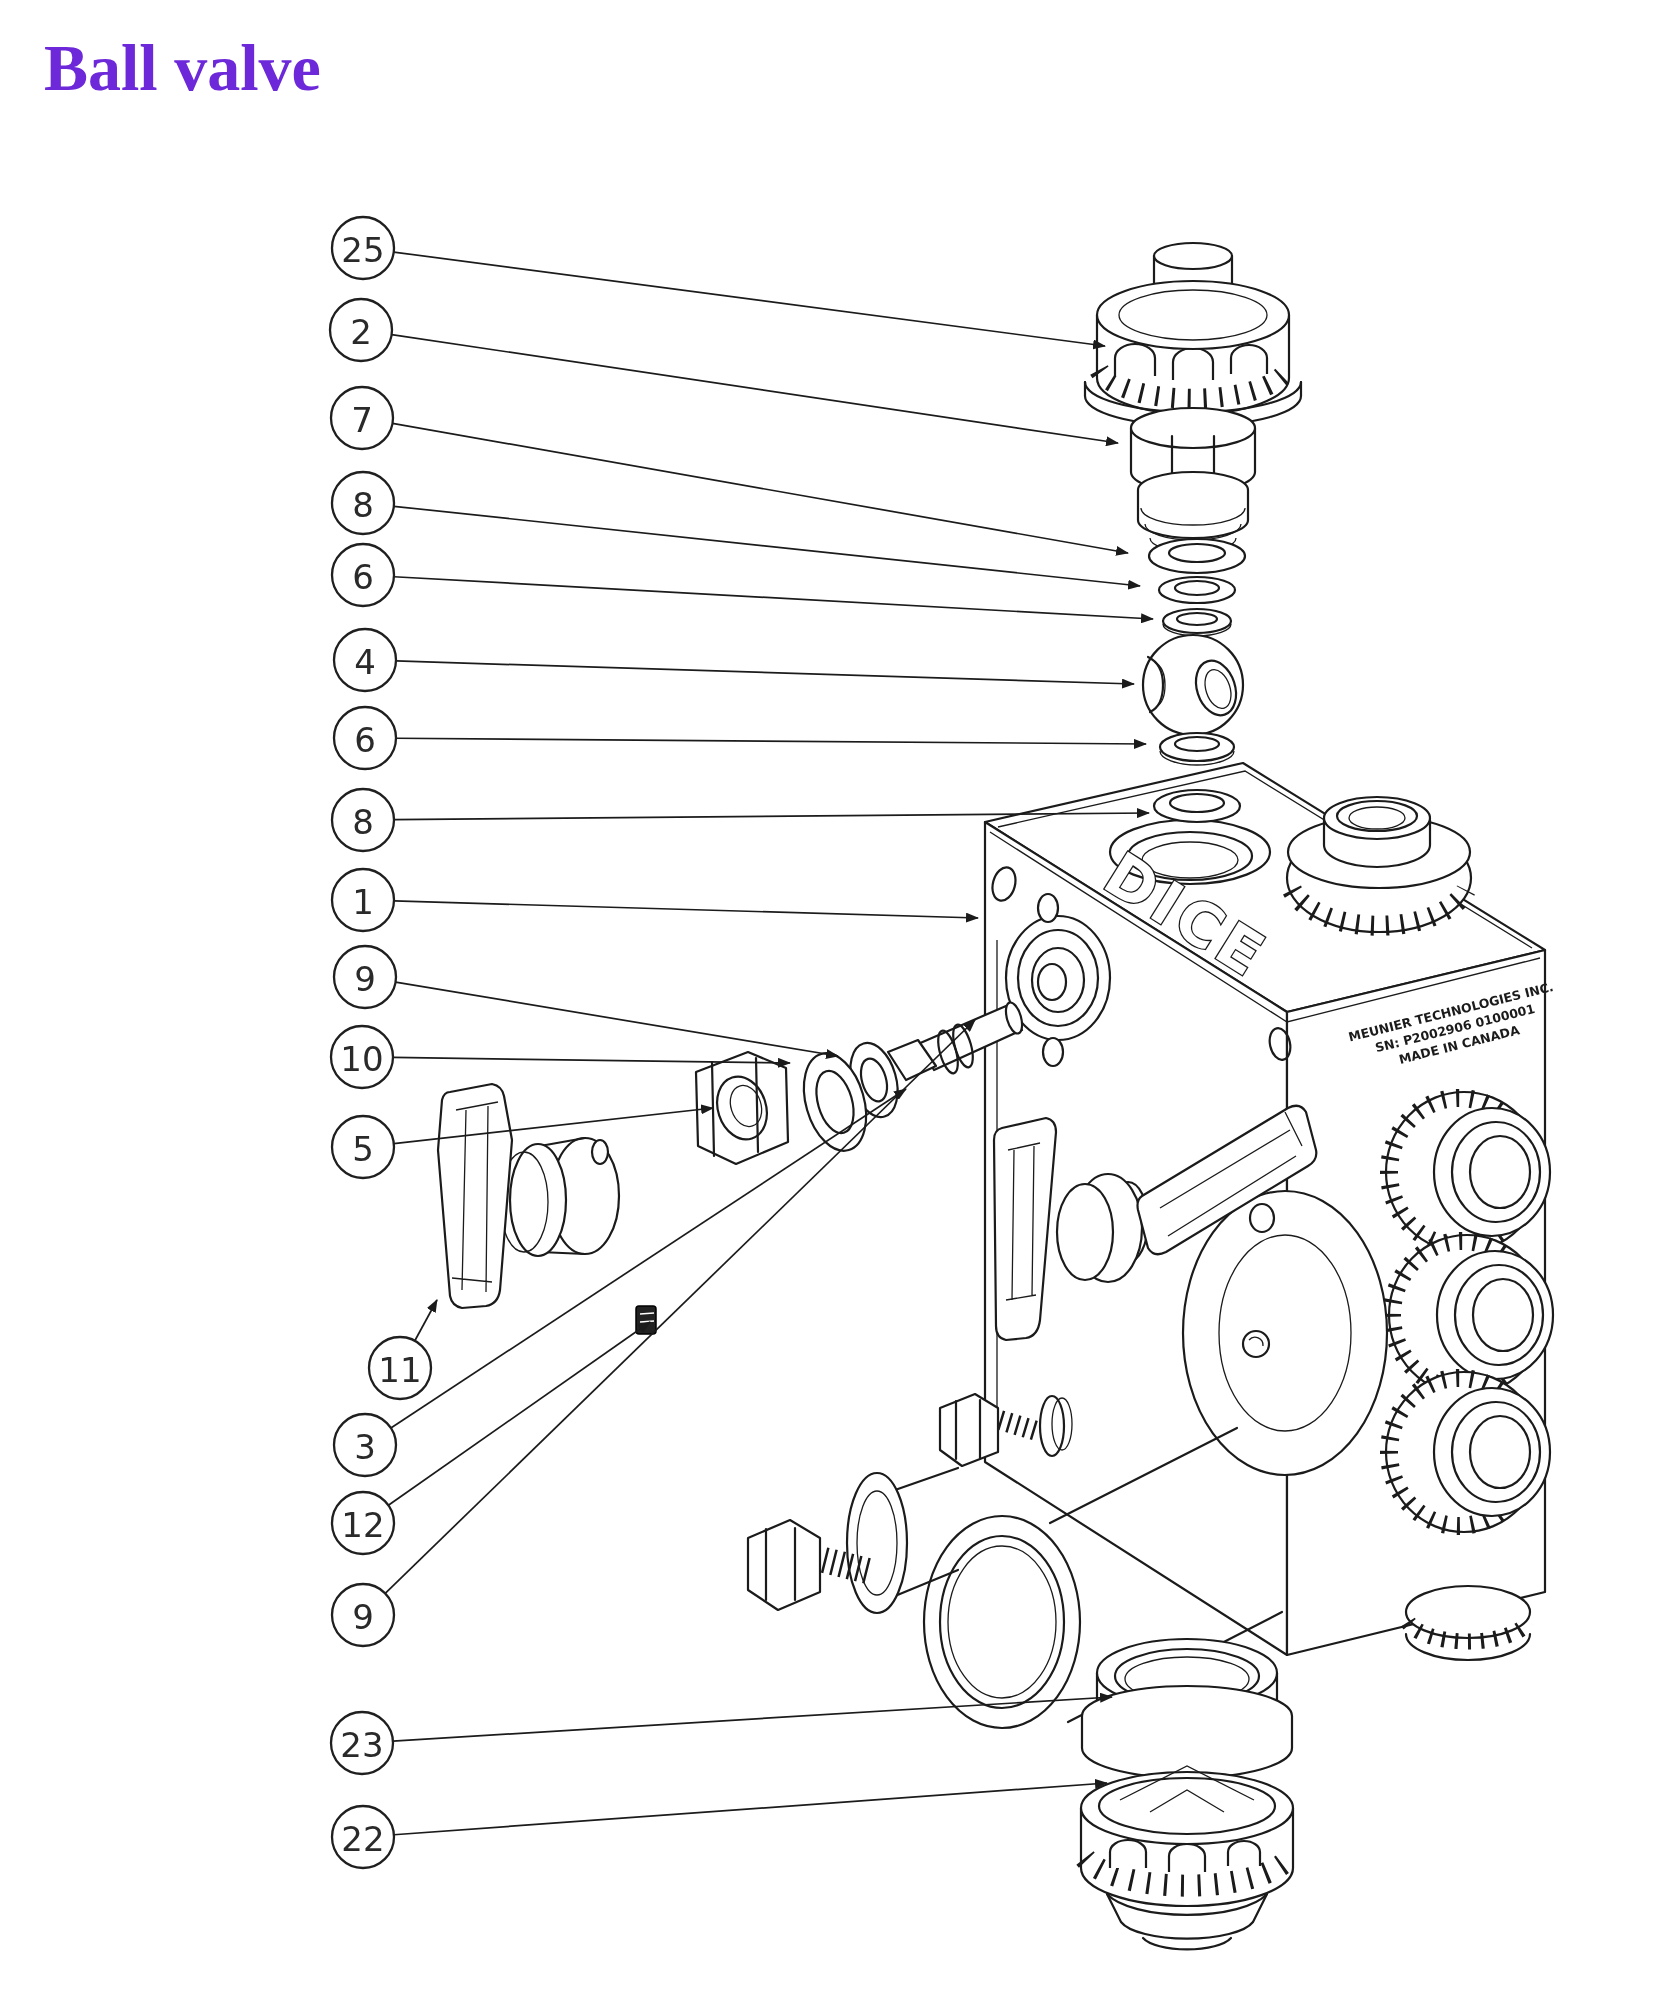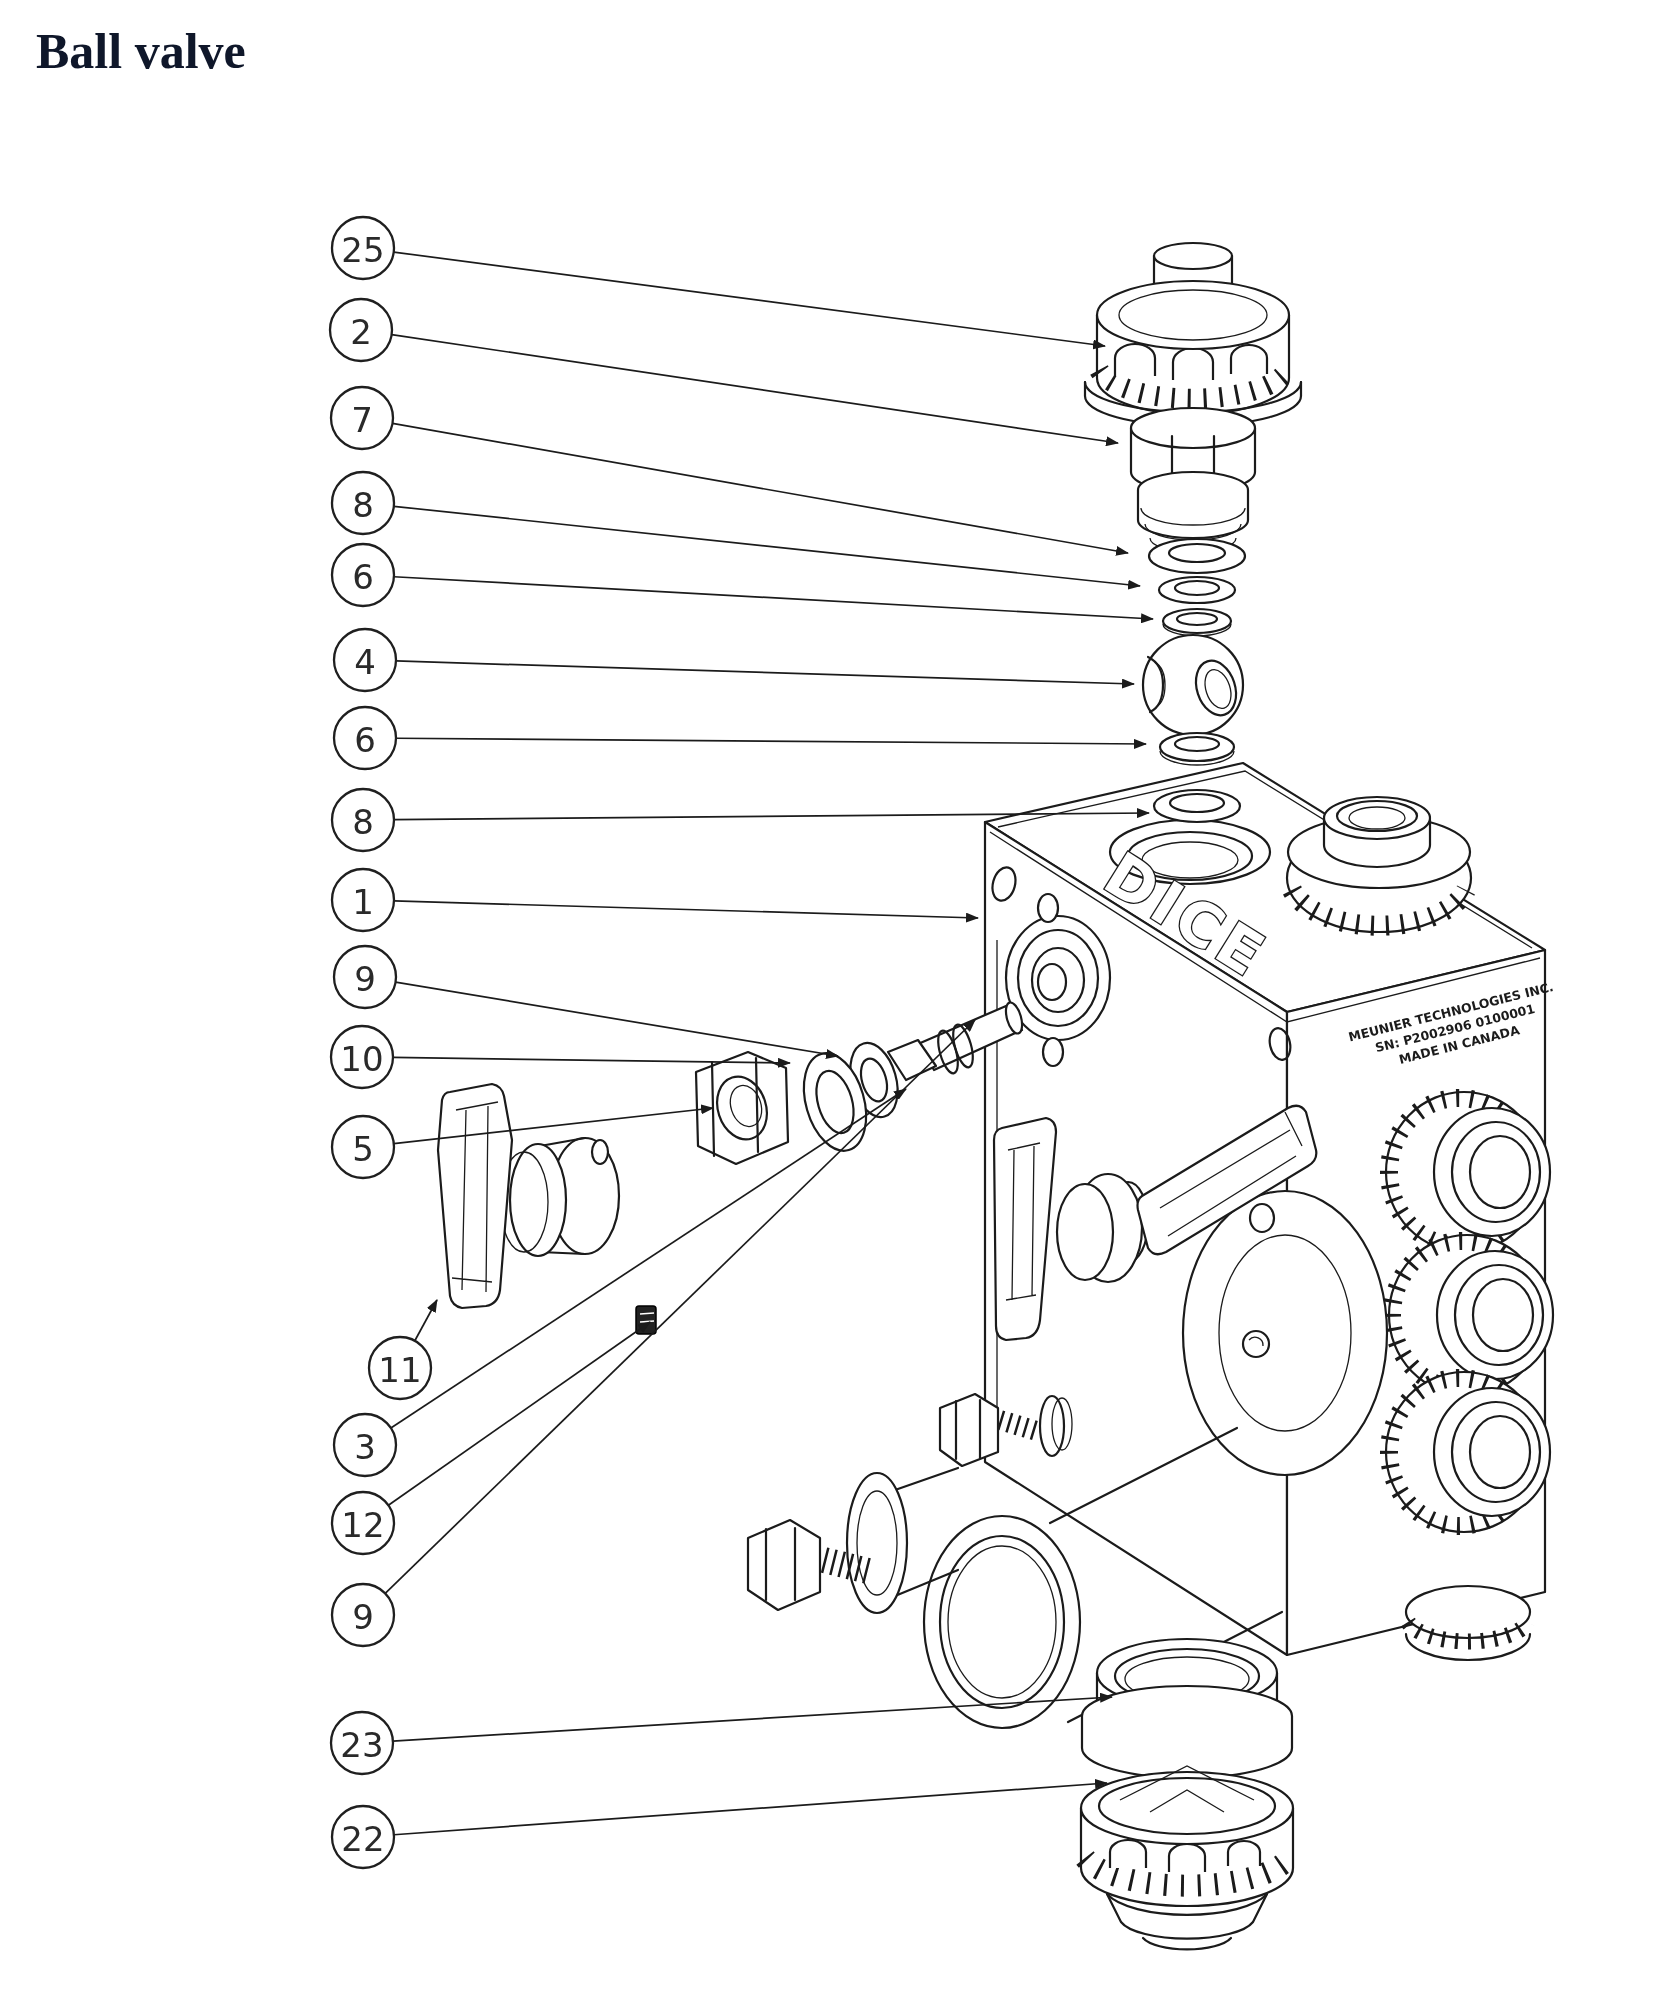--- a/index.html
+++ b/index.html
@@ -1,19 +1,19 @@
 <!DOCTYPE html>
 <html><head>
 <meta charset="utf-8">
 <style>
   html,body{margin:0;padding:0;background:#fff;}
   #stage{position:relative;width:1659px;height:2000px;background:#fff;overflow:hidden;
          font-family:"Liberation Sans",sans-serif;}
-  #doc-title{position:absolute;left:36px;top:22px;margin:0;font-family:"Liberation Serif",serif;
-         font-weight:bold;font-size:50px;color:#0f172a;letter-spacing:0px;}
+  #doc-title{position:absolute;left:36px;top:22px;margin:8px;font-family:"Liberation Serif",serif;
+         font-weight:bold;font-size:66px;color:#6d28d9;letter-spacing:0px;}
   svg{position:absolute;left:0;top:0;}
   .ln{fill:none;stroke:#1b1b1b;stroke-width:2.2;stroke-linejoin:round;stroke-linecap:round;}
   .fw{fill:#ffffff;stroke:#1b1b1b;stroke-width:2.2;stroke-linejoin:round;}
   .thin{fill:none;stroke:#1b1b1b;stroke-width:1.3;}
   .kn{fill:none;stroke:#1b1b1b;}
   .leader{fill:none;stroke:#1b1b1b;stroke-width:1.7;}
   .balloon{fill:#fff;stroke:#1f1f1f;stroke-width:2.3;}
   .bnum{font-family:"DejaVu Sans",sans-serif;font-size:34px;fill:#2a2a2a;}
   .logo{font-family:"DejaVu Sans",sans-serif;font-weight:bold;font-size:60px;letter-spacing:5px;
         fill:#ffffff;stroke:#1b1b1b;stroke-width:2.6;paint-order:stroke;}

